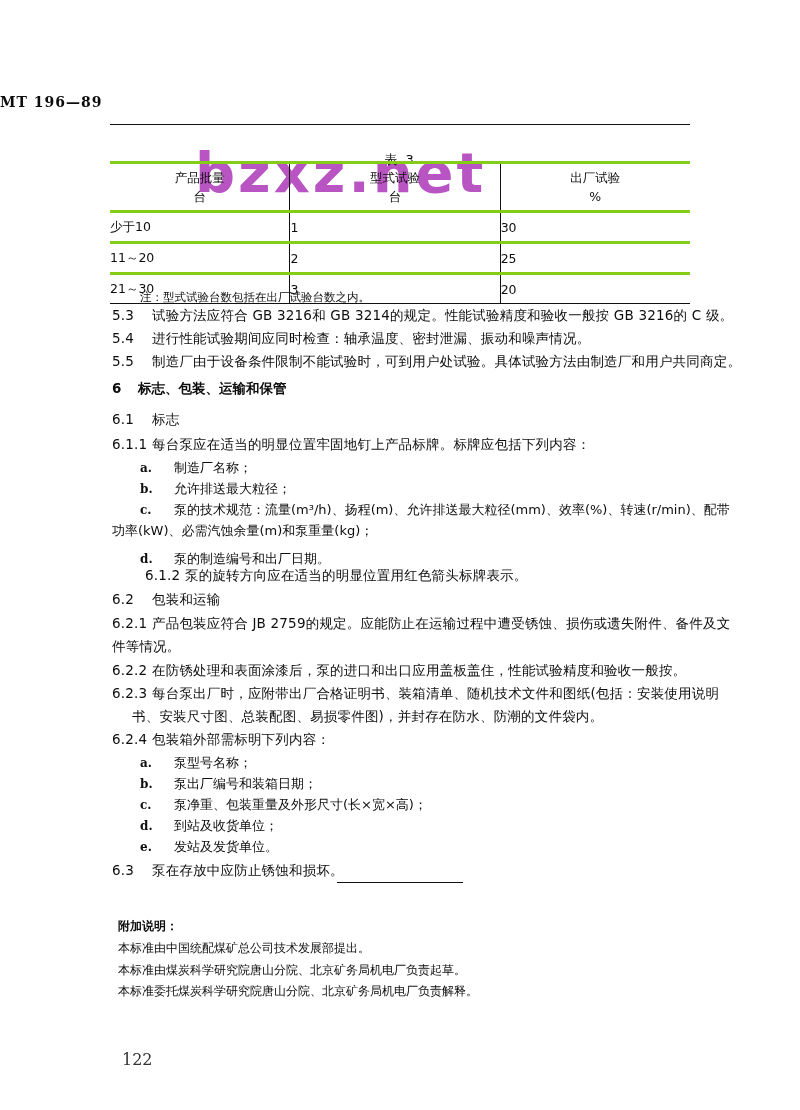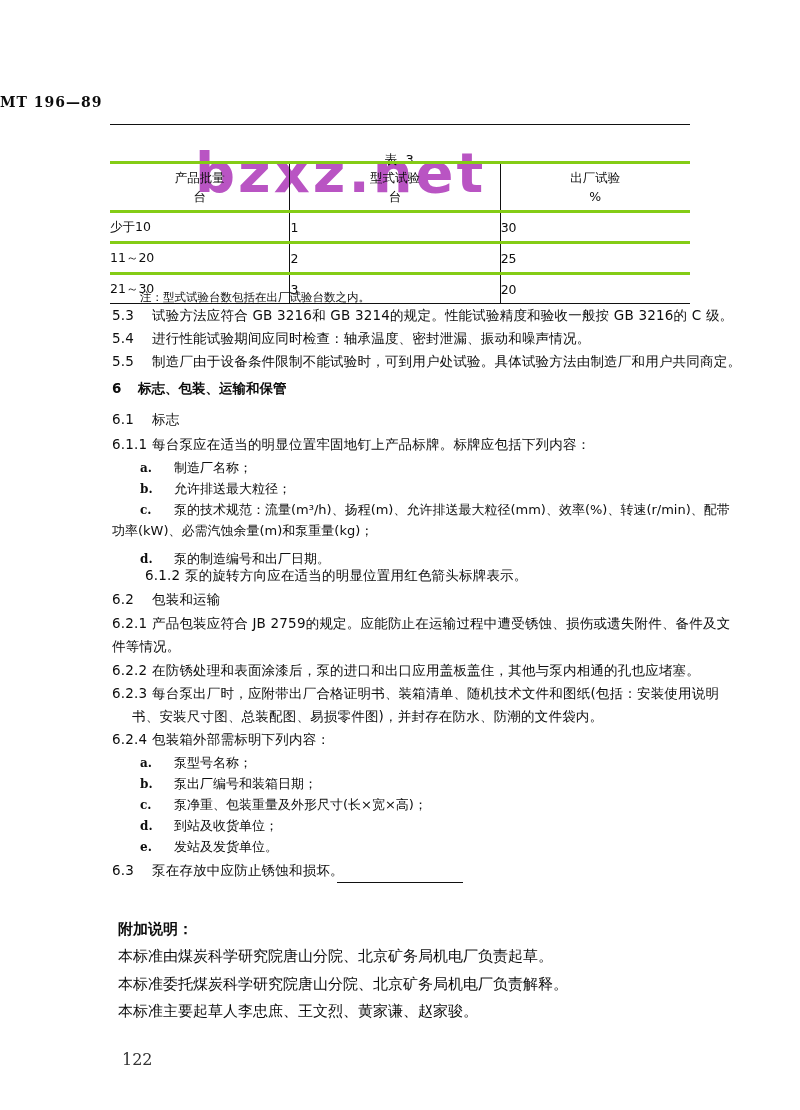--- a/index.html
+++ b/index.html
@@ -144,21 +144,21 @@
     top: 882px;
     height: 1px;
     background: #111;
   }
 
   
   .appendix {
     position: absolute;
     left: 118px;
     top: 916px;
-    font-size: 15px;
+    font-size: 12px;
     line-height: 1.82;
   }
   .appendix .ap-title {
     font-weight: bold;
   }
   .appendix div { white-space: nowrap; }
 
   .folio {
     position: absolute;
     left: 122px;
@@ -266,21 +266,21 @@
     </div>
 
     <div class="para" style="left:112px; top:613px;">
       <span class="num">6.2.1</span><span>产品包装应符合 JB 2759的规定。应能防止在运输过程中遭受锈蚀、损伤或遗失附件、备件及文</span>
     </div>
     <div class="para" style="left:112px; top:636px;">
       <span>件等情况。</span>
     </div>
 
     <div class="para" style="left:112px; top:660px;">
-      <span class="num">6.2.2</span><span>在防锈处理和表面涂漆后，泵的进口和出口应用盖板盖住，其他与泵内相通的孔也应堵塞。</span>
+      <span class="num">6.2.2</span><span>在防锈处理和表面涂漆后，泵的进口和出口应用盖板盖住，性能试验精度和验收一般按。</span>
     </div>
 
     <div class="para" style="left:112px; top:683px;">
       <span class="num">6.2.3</span><span>每台泵出厂时，应附带出厂合格证明书、装箱清单、随机技术文件和图纸(包括：安装使用说明</span>
     </div>
     <div class="para" style="left:112px; top:706px;margin-left:20px;">
       <span>书、安装尺寸图、总装配图、易损零件图)，并封存在防水、防潮的文件袋内。</span>
     </div>
 
     <div class="para" style="left:112px; top:729px;">
@@ -304,21 +304,21 @@
     </div>
 
     <div class="para" style="left:112px; top:860px;">
       <span class="num">6.3</span><span>泵在存放中应防止锈蚀和损坏。</span>
     </div>
 
     <div class="rule-short"></div>
 
     <div class="appendix">
       <div class="ap-title">附加说明：</div>
+      <div>本标准由中国统配煤矿总公司技术发展部提出。</div>
       <div>本标准由煤炭科学研究院唐山分院、北京矿务局机电厂负责起草。</div>
       <div>本标准委托煤炭科学研究院唐山分院、北京矿务局机电厂负责解释。</div>
-      <div>本标准主要起草人李忠庶、王文烈、黄家谦、赵家骏。</div>
     </div>
 
     <div class="folio">122</div>
 
   </div>
 </div>
 
 </body></html>

